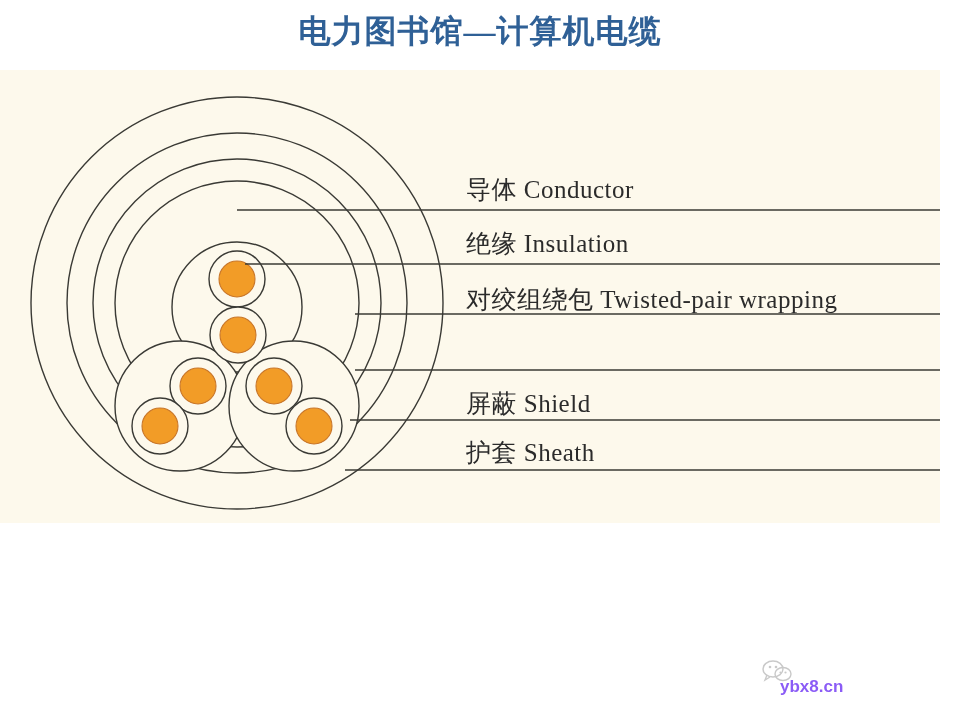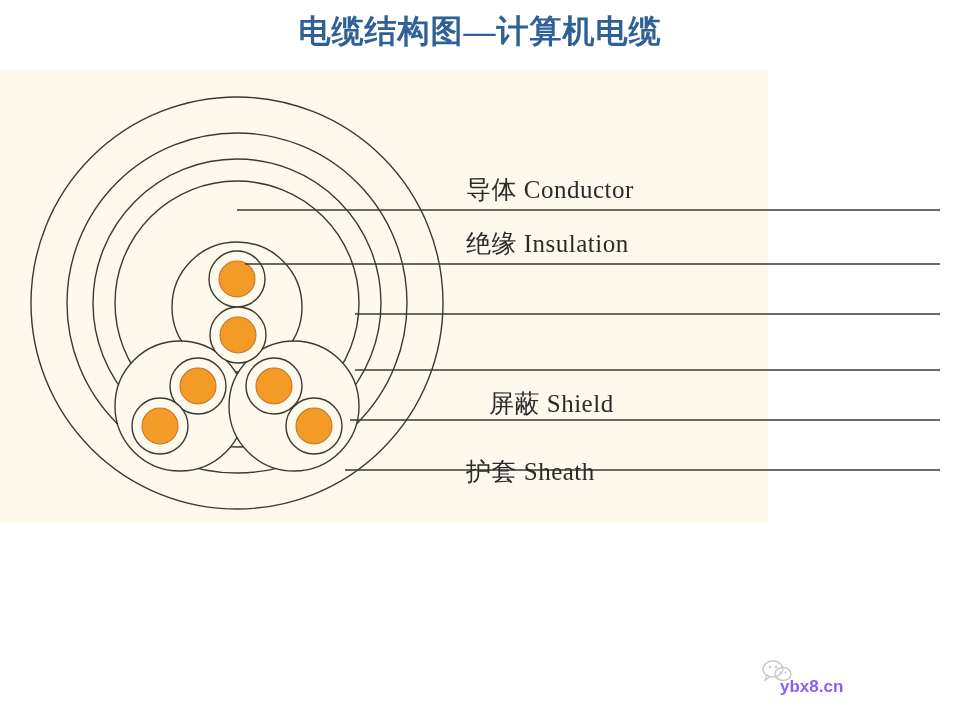--- a/index.html
+++ b/index.html
@@ -28,21 +28,21 @@
     color: #2f6096;
     letter-spacing: 1px;
     white-space: nowrap;
   }
 
   
   #content-panel {
     position: absolute;
     left: 0;
     top: 70px;
-    width: 768px;
+    width: 940px;
     height: 453px;
     background: #fdf9ec;
   }
 
   
   #cable-diagram {
     position: absolute;
     left: 0;
     top: 0;
     width: 960px;
@@ -91,21 +91,21 @@
     font-family: "Liberation Sans", "DejaVu Sans", sans-serif;
     font-size: 17px;
     font-weight: 700;
     color: #8b5cf6;
     white-space: nowrap;
   }
 </style>
 </head>
 <body>
 
-<div id="slide-title">电缆结构图—计算机电缆</div>
+<div id="slide-title">电力图书馆—计算机电缆</div>
 
 <div id="content-panel">
 
   <svg id="cable-diagram" viewBox="0 0 960 453">
 
     <g id="layer-circles">
       <circle cx="237" cy="233" r="206" fill="#fdf9ec" stroke="#3a3a35" stroke-width="1.4"></circle>
       <circle cx="237" cy="233" r="170" fill="#fdf9ec" stroke="#3a3a35" stroke-width="1.4"></circle>
       <circle cx="237" cy="233" r="144" fill="#fdf9ec" stroke="#3a3a35" stroke-width="1.4"></circle>
       <circle cx="237" cy="233" r="122" fill="#fdf9ec" stroke="#3a3a35" stroke-width="1.4"></circle>
@@ -145,25 +145,26 @@
       <line x1="355" y1="300" x2="940" y2="300"></line>
       <line x1="350" y1="350" x2="940" y2="350"></line>
       <line x1="345" y1="400" x2="940" y2="400"></line>
     </g>
   </svg>
 
   <div class="callout-label" style="left:466px; top:103px;">导体 Conductor</div>
 
   <div class="callout-label" style="left:466px; top:157px;">绝缘 Insulation</div>
 
+  <div class="callout-label" style="left:466px; top:213px;">对绞组绕包 Twisted-pair wrapping</div>
 
 
-  <div class="callout-label" style="left:466px; top:317px;margin-left:23px;">屏蔽 Shield</div>
+  <div class="callout-label" style="left:466px; top:317px;">屏蔽 Shield</div>
 
-  <div class="callout-label" style="left:466px; top:366px;margin-top:19px;">护套 Sheath</div>
+  <div class="callout-label" style="left:466px; top:366px;">护套 Sheath</div>
 </div>
 
 <div id="footer-watermark">
   <svg id="wechat-icon" viewBox="0 0 30 24">
     <ellipse cx="11" cy="10" rx="10" ry="8" fill="none" stroke="#c9c9c9" stroke-width="1.4"></ellipse>
     <path d="M5 16 L3 21 L8 18" fill="none" stroke="#c9c9c9" stroke-width="1.4"></path>
     <circle cx="8" cy="8" r="1.3" fill="#c9c9c9"></circle>
     <circle cx="14" cy="8" r="1.3" fill="#c9c9c9"></circle>
     <ellipse cx="21" cy="15" rx="8" ry="6.5" fill="none" stroke="#c9c9c9" stroke-width="1.4"></ellipse>
     <circle cx="18.5" cy="13.5" r="1.1" fill="#c9c9c9"></circle>

